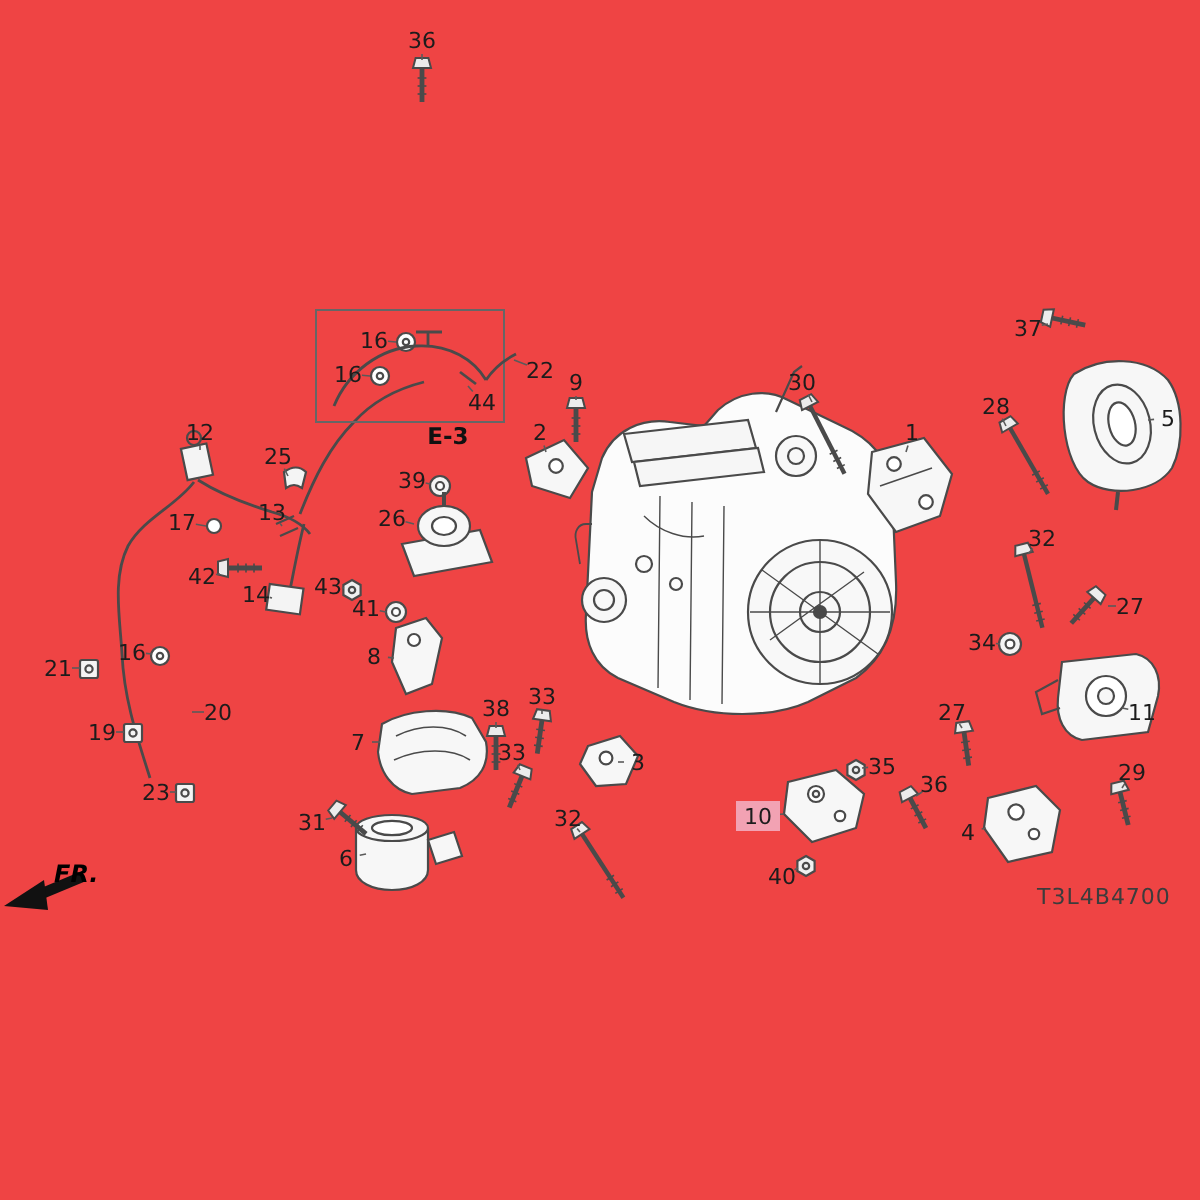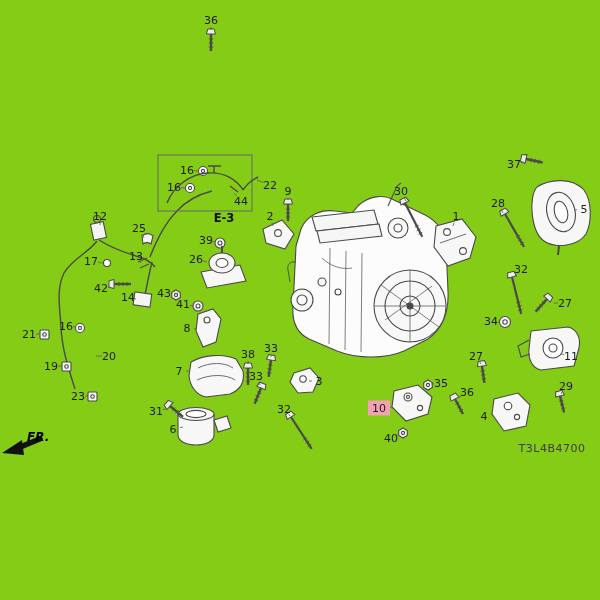--- a/index.html
+++ b/index.html
@@ -1,16 +1,16 @@
 <!DOCTYPE html>
 <html><head>
 <meta charset="utf-8">
 <style>
   html,body{margin:0;padding:0;background:#ffffff;}
-  .stage{width:600px;height:600px;position:relative;background:#84cc16;overflow:hidden;}
+  .stage{width:600px;height:600px;position:relative;background:#ef4444;overflow:hidden;}
   svg{display:block;}
   .callout{font:11px "DejaVu Sans",sans-serif;fill:#1c1c1c;}
   .section-label{font:bold 11.5px "DejaVu Sans",sans-serif;fill:#111;}
   .part-code{font:11px "DejaVu Sans",sans-serif;fill:#3c3c3c;letter-spacing:.5px;}
   .fr-label{font:italic bold 12px "DejaVu Sans",sans-serif;fill:#000;}
 </style>
 </head>
 <body>
 
 <div class="stage">

